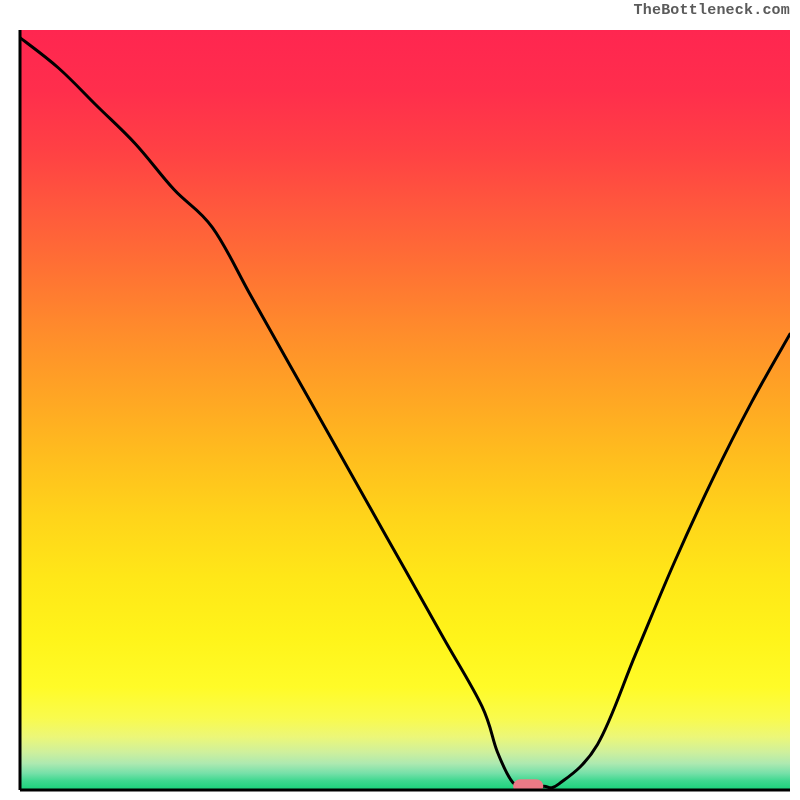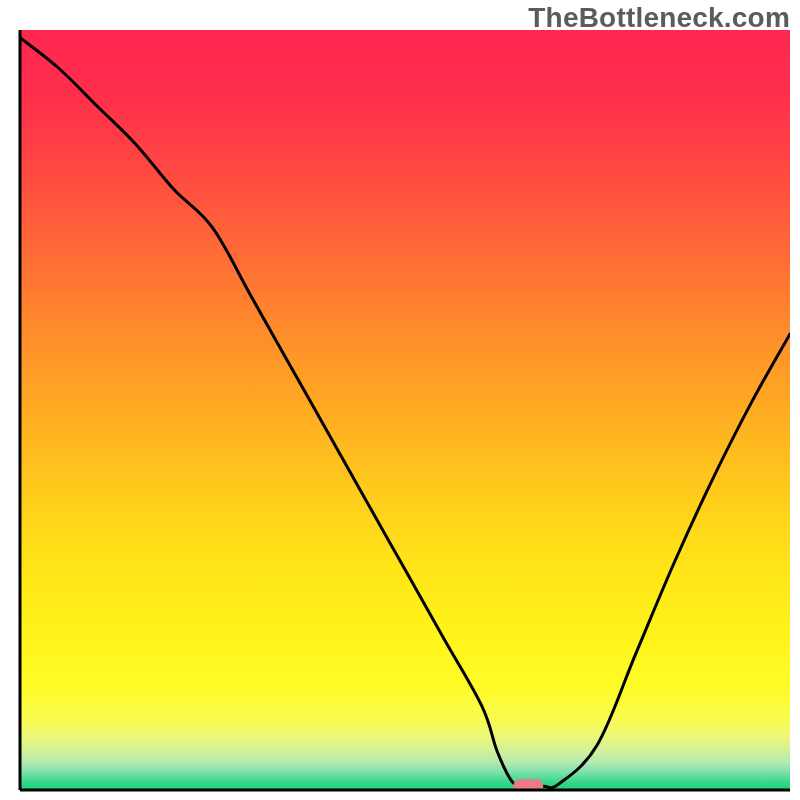--- a/index.html
+++ b/index.html
@@ -7,22 +7,22 @@
   .chart-container {
     width: 800px;
     height: 800px;
     position: relative;
     background: #ffffff;
   }
   .watermark {
     position: absolute;
     top: 2px;
     right: 10px;
-    font-family: Liberation Sans, sans-serif;
-    font-size: 28px;
+    font-family: Liberation Mono, monospace;
+    font-size: 15px;
     font-weight: 600;
     color: #5b5b5b;
     letter-spacing: 0.2px;
     z-index: 5;
   }
   svg.plot {
     position: absolute;
     inset: 0;
     width: 800px;
     height: 800px;

